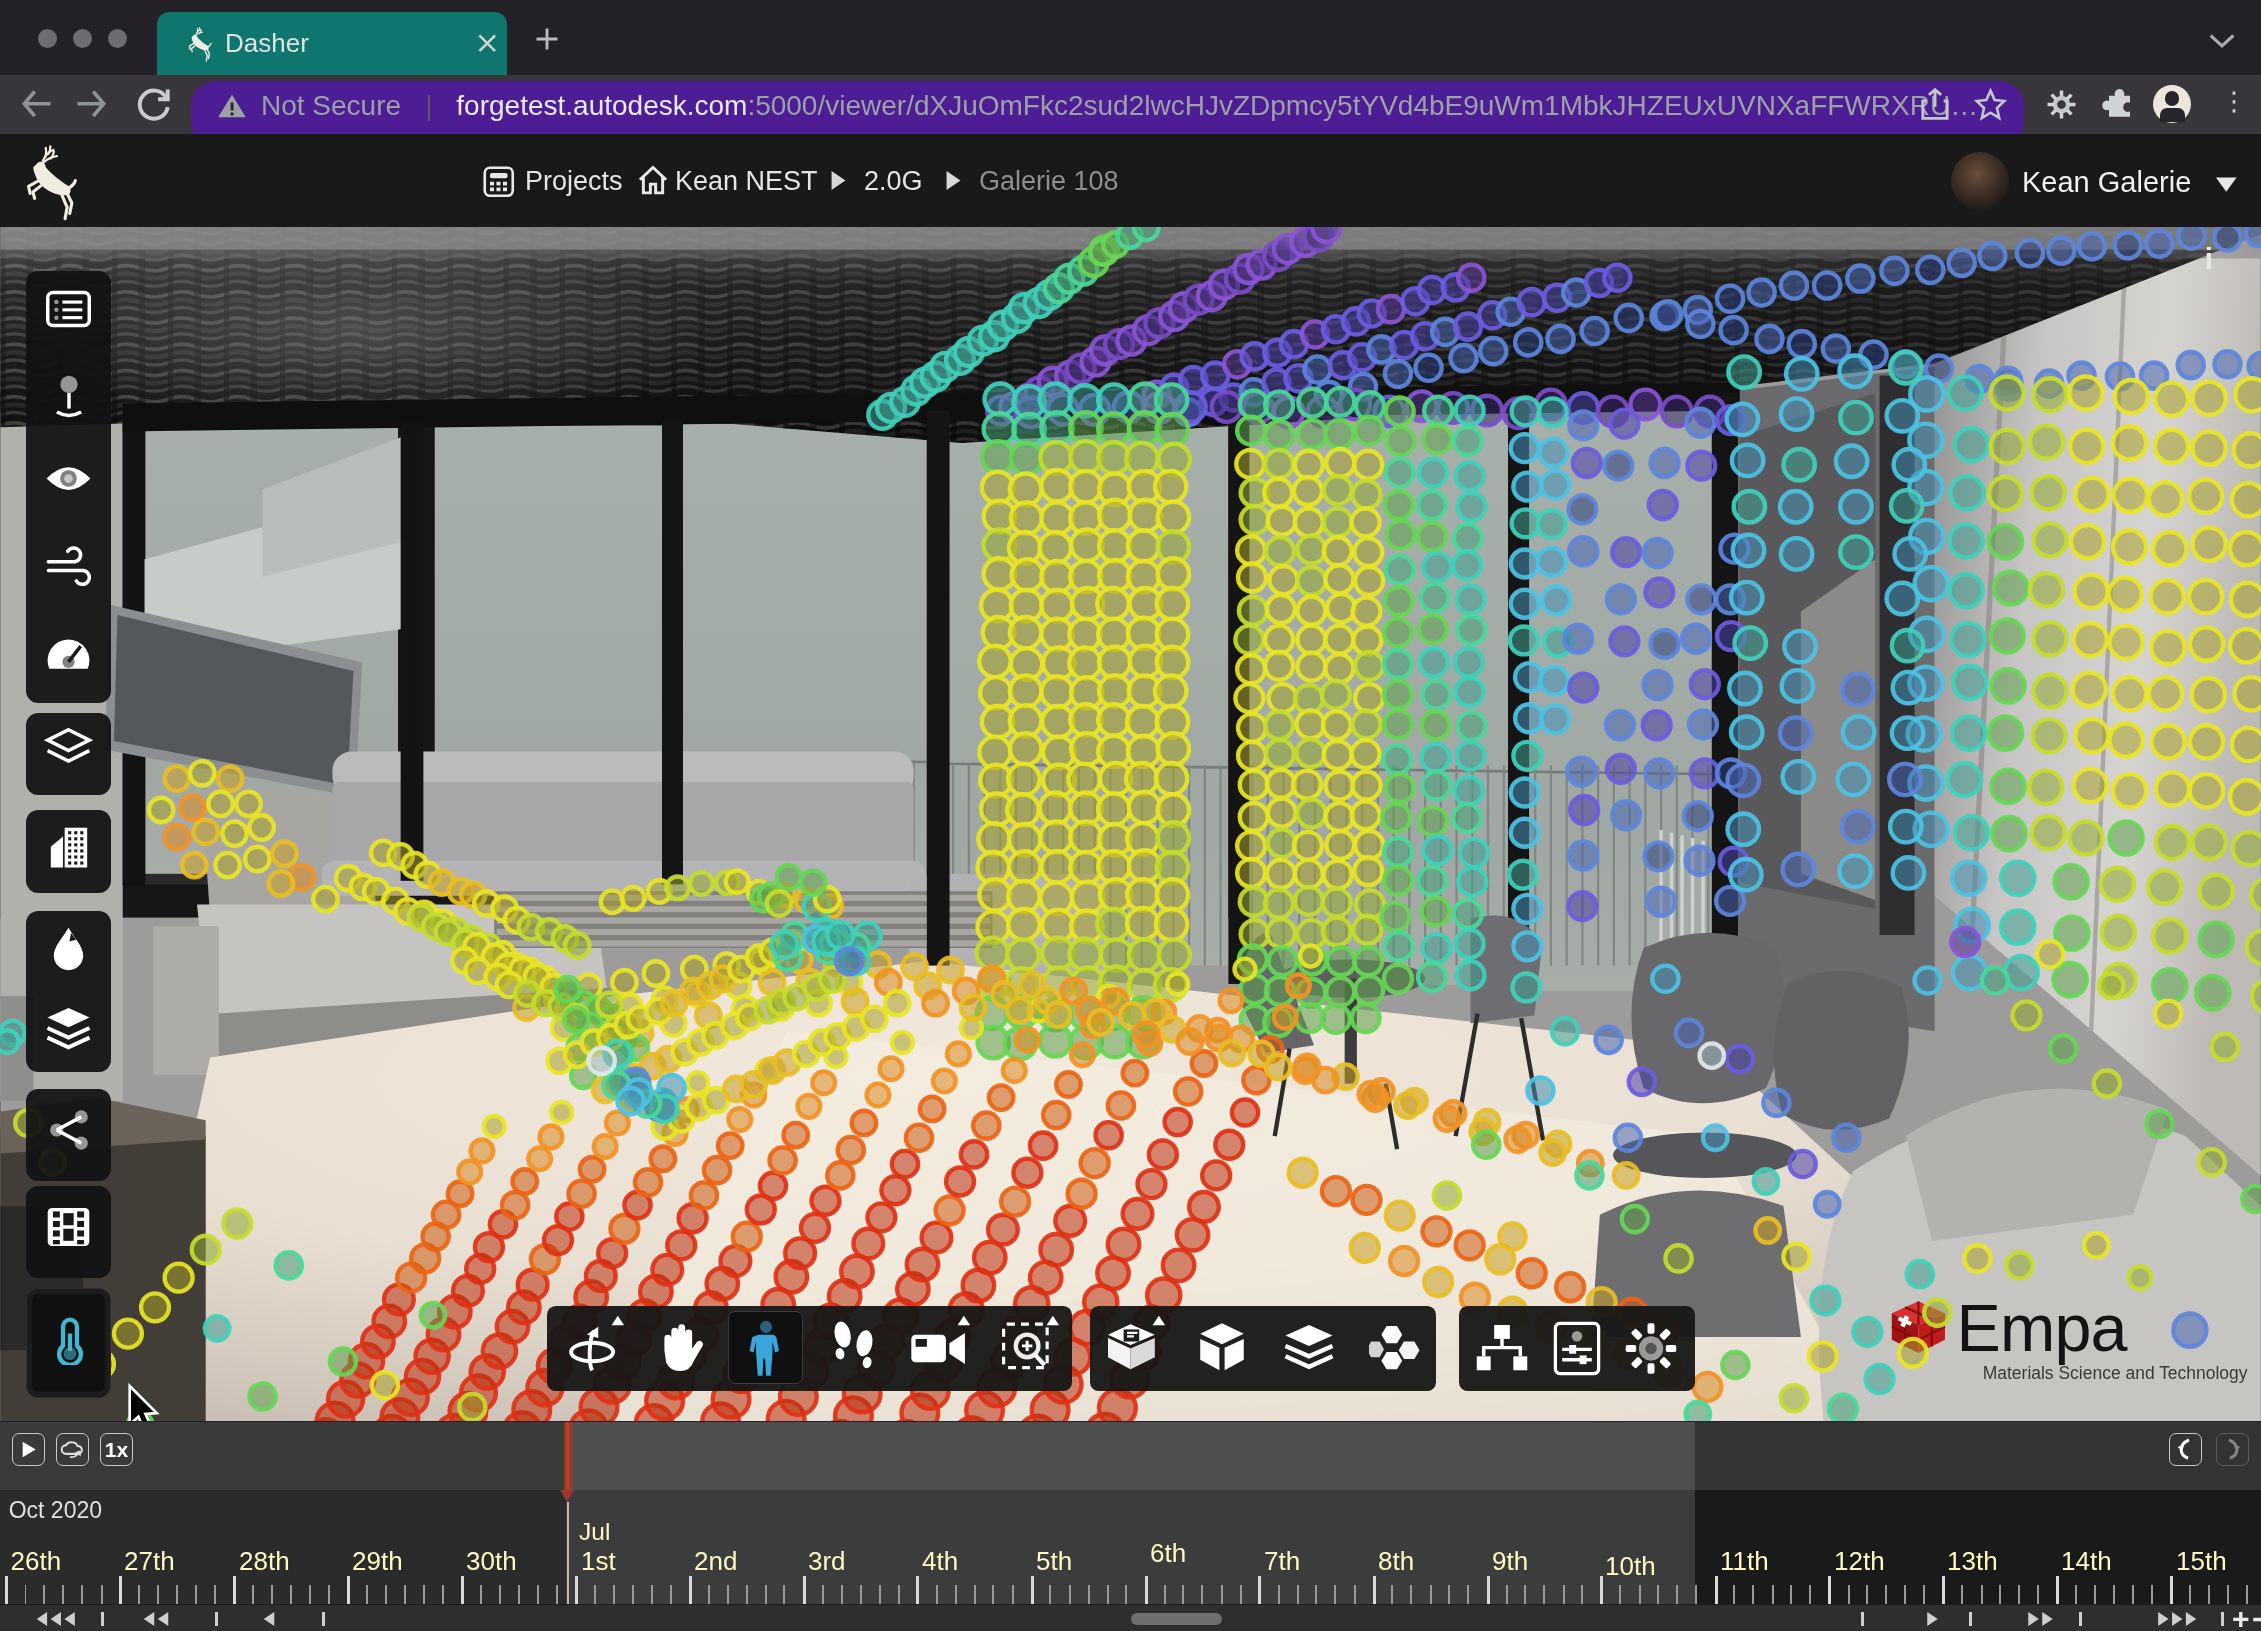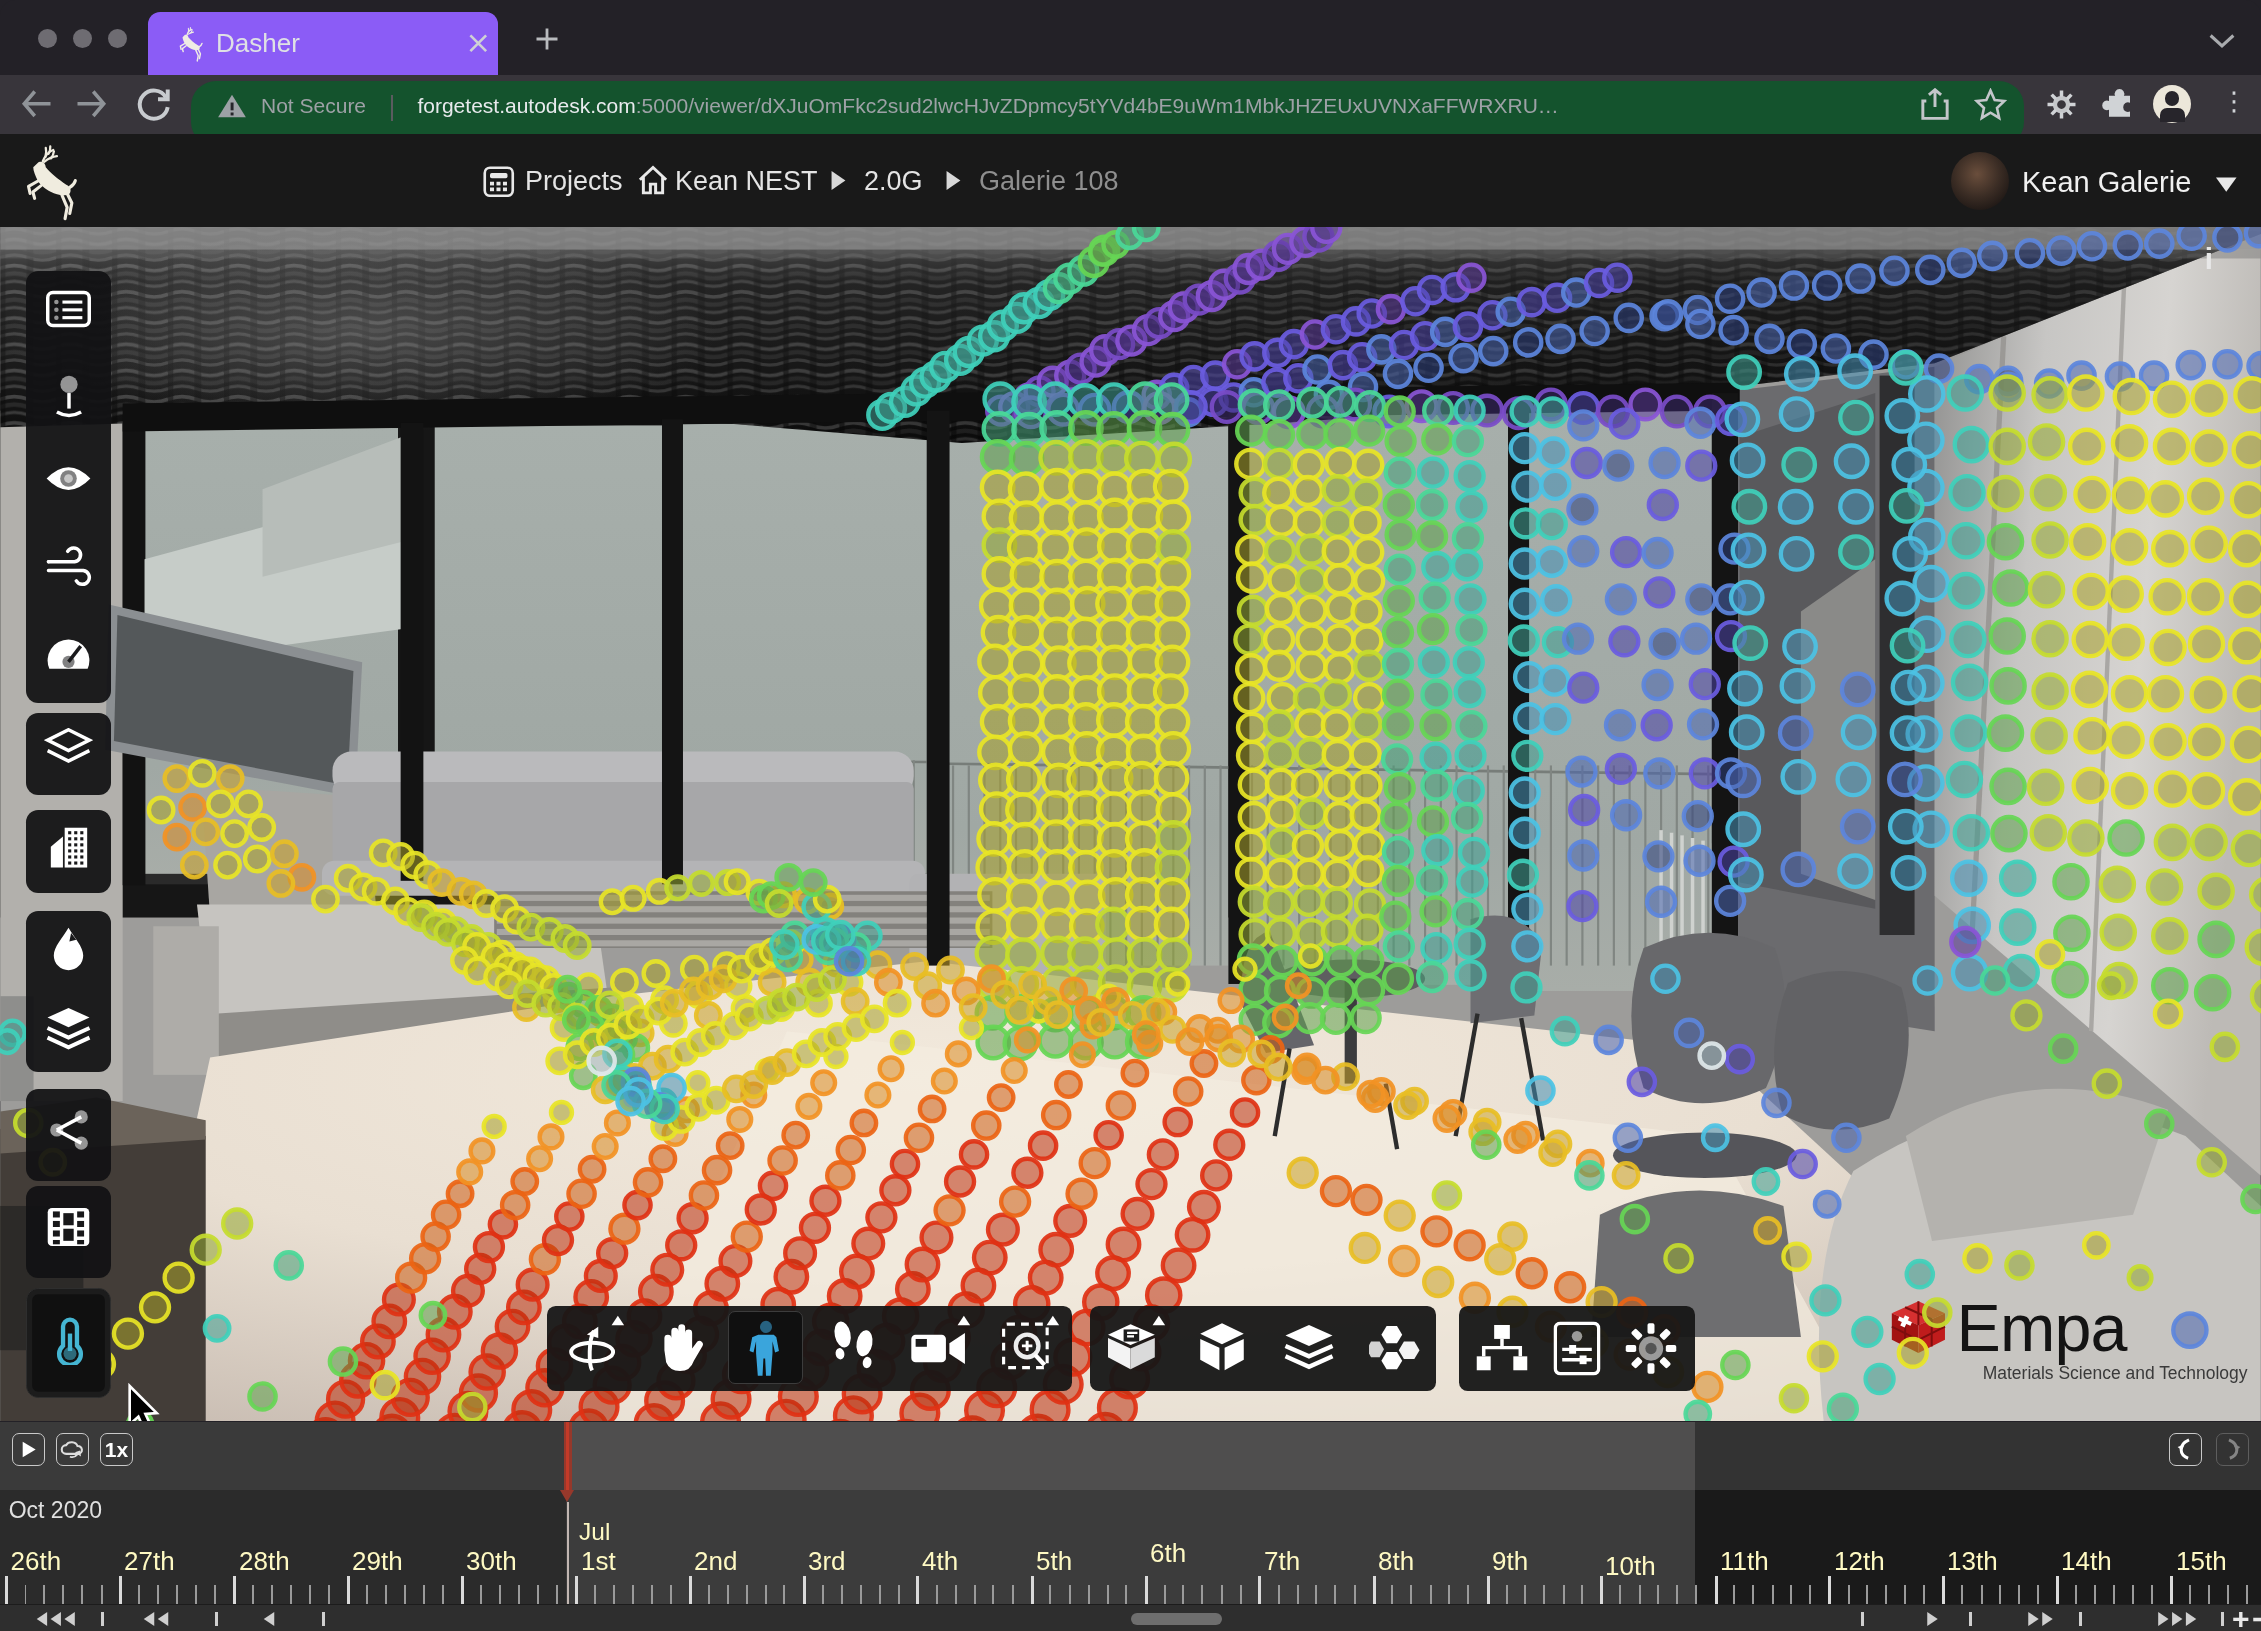--- a/index.html
+++ b/index.html
@@ -1,22 +1,22 @@
 <!DOCTYPE html>
 <html style="font-size:14px"><head><meta charset="utf-8">
 <style>
 *{margin:0;padding:0;box-sizing:border-box}
 html,body{width:2261px;height:1632px;background:#000;font-family:"Liberation Sans",sans-serif;overflow:hidden}
 #win{position:absolute;inset:0;background:#232127}
 .abs{position:absolute}
 
 #tabstrip{position:absolute;left:0;top:0;width:100%;height:75px;background:#232127;border-radius:15.7px 15.7px 0 0}
-#tab{position:absolute;left:148px;top:12.2px;width:350px;height:63px;background:#8b5cf6;border-radius:12.2px 12.2px 0 0}
+#tab{position:absolute;left:157px;top:12.2px;width:350px;height:63px;background:#0f766e;border-radius:12.2px 12.2px 0 0}
 #toolbar{position:absolute;left:0;top:75px;width:100%;height:59px;background:#38353b}
-#omni{position:absolute;left:191px;top:6.1px;width:1833px;height:66px;background:#14532d;border-radius:25px;color:#9da1a6;font-size:21px;line-height:50px;white-space:nowrap;overflow:hidden;padding-right:262px}
+#omni{position:absolute;left:191px;top:6.1px;width:1833px;height:66px;background:#4c1d95;border-radius:25px;color:#9da1a6;font-size:28px;line-height:50px;white-space:nowrap;overflow:hidden;padding-right:262px}
 #appbar{position:absolute;left:0;top:134px;width:100%;height:94px;background:#191919}
 .tl{position:absolute;top:29px;width:19px;height:19px;border-radius:50%;background:#6e6c72}
 .crumb{color:#e4e4e4;font-size:27px}
 #scene{position:absolute;left:0;top:227px}
 
 .lgrp{position:absolute;left:26px;width:85px;background:rgba(18,18,20,0.94);border-radius:12.2px}
 .licon{position:absolute;left:0;width:85px;text-align:center;color:#fff}
 
 .btb{position:absolute;top:1306px;height:85px;background:rgba(22,22,22,0.95);border-radius:8.7px}
 

